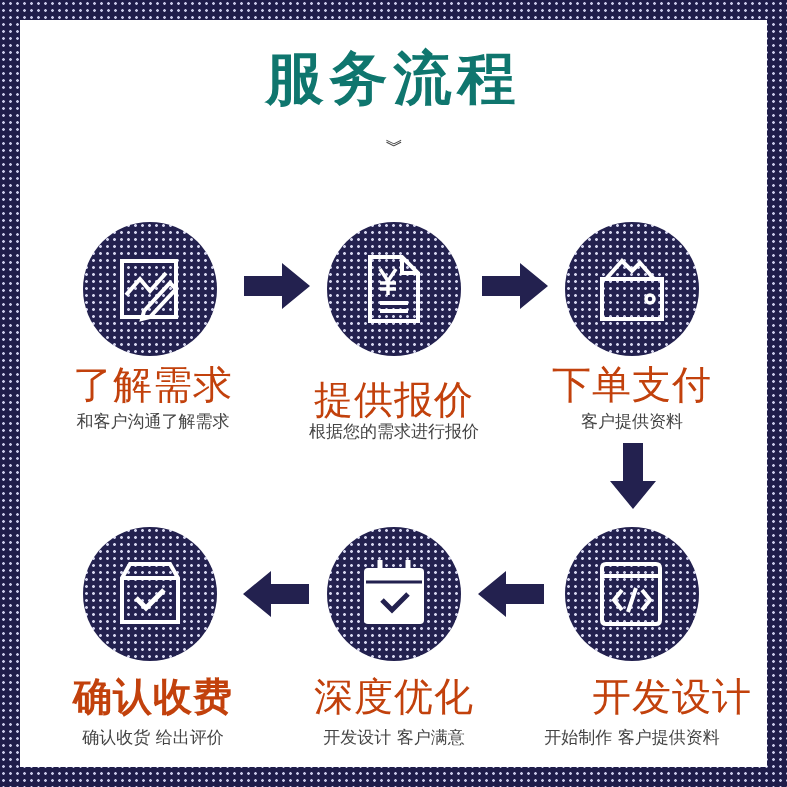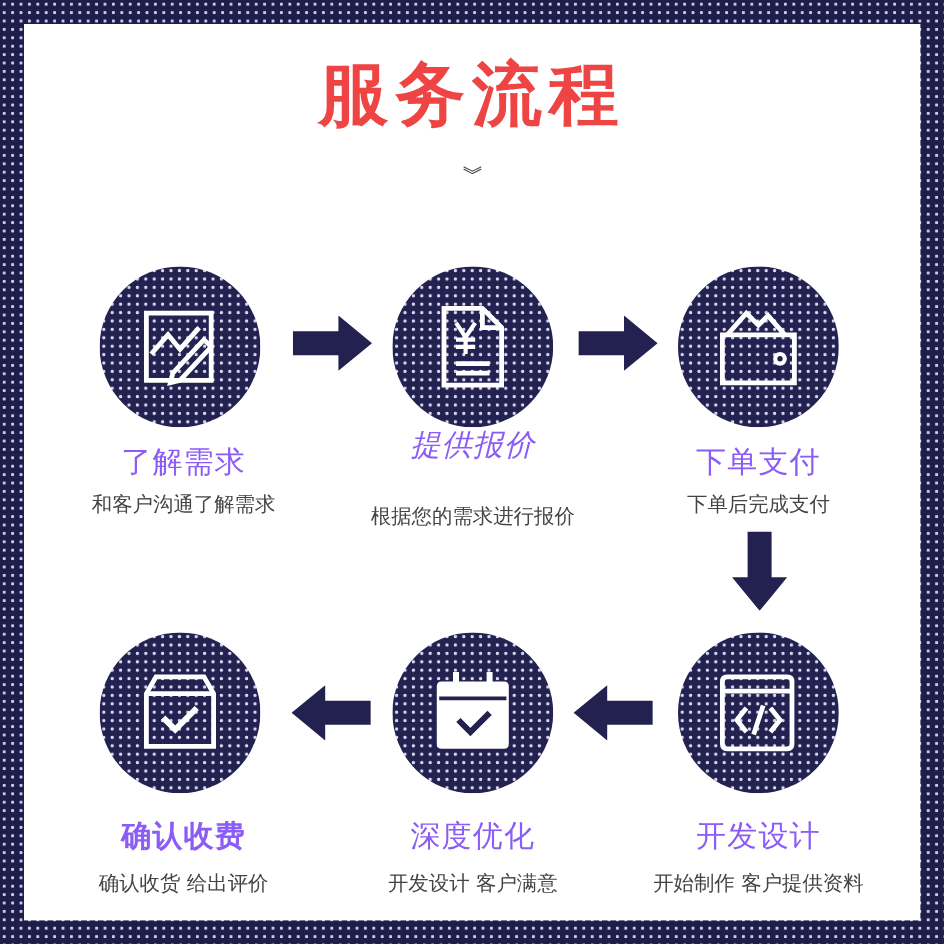--- a/index.html
+++ b/index.html
@@ -5,25 +5,25 @@
   html,body{margin:0;padding:0;}
   body{width:787px;height:787px;overflow:hidden;background:#ffffff;font-family:"DejaVu Sans","Liberation Sans",sans-serif;}
   .frame{position:absolute;left:0;top:0;width:787px;height:787px;box-sizing:border-box;
     background-color:#1f1d4a;
     background-image:radial-gradient(circle,#c9c9e8 1.1px,transparent 1.6px);
     background-size:7px 7px;}
   .inner{position:absolute;left:20px;top:20px;width:747px;height:747px;background:#ffffff;}
   .dotted{background-color:#23214f;
     background-image:radial-gradient(circle,#d6d6ef 1.1px,transparent 1.7px);
     background-size:7px 7px;}
-  .title{position:absolute;left:0;width:787px;top:38px;text-align:center;font-size:58px;font-weight:bold;letter-spacing:6px;color:#ef4444;line-height:80px;}
+  .title{position:absolute;left:0;width:787px;top:38px;text-align:center;font-size:58px;font-weight:bold;letter-spacing:6px;color:#0f766e;line-height:80px;}
   .chev{position:absolute;left:0;width:787px;top:138px;text-align:center;font-size:18px;color:#444;line-height:16px;letter-spacing:-2px;}
   .circle{position:absolute;width:134px;height:134px;border-radius:50%;}
   .circle svg{position:absolute;left:27px;top:27px;width:80px;height:80px;}
-  .name{position:absolute;width:240px;text-align:center;font-size:25px;color:#8b5cf6;line-height:40px;letter-spacing:1px;}
+  .name{position:absolute;width:240px;text-align:center;font-size:39px;color:#c2410c;line-height:40px;letter-spacing:1px;}
   .desc{position:absolute;width:240px;text-align:center;font-size:17px;color:#444;line-height:22px;}
   .arrow{position:absolute;}
 </style>
 </head>
 <body>
 
 <div class="frame"></div>
 <div class="inner"></div>
 
 <div class="title">服务流程</div>
@@ -44,49 +44,49 @@
 </svg>
 
 <div class="circle dotted" style="left:327px;top:222px;">
   <svg viewBox="0 0 80 80">
     <path d="M16 8 H48 L64 24 V72 H16 Z" fill="none" stroke="#fff" stroke-width="4"></path>
     <path d="M48 8 V24 H64" fill="none" stroke="#fff" stroke-width="4"></path>
     <path d="M26 20 L34 32 L42 20 M34 32 V46 M26 34 H42 M26 40 H42" fill="none" stroke="#fff" stroke-width="3.5"></path>
     <path d="M26 54 H54 M26 62 H54" fill="none" stroke="#fff" stroke-width="4"></path>
   </svg>
 </div>
-<div class="name" style="left:274px;top:351px;font-style:italic;">提供报价</div>
+<div class="name" style="left:274px;top:380px;">提供报价</div>
 <div class="desc" style="left:274px;top:420px;">根据您的需求进行报价</div>
 
 <svg class="arrow" style="left:482px;top:263px;" width="66" height="46" viewBox="0 0 66 46">
   <path d="M0 13 H38 V0 L66 23 L38 46 V33 H0 Z" fill="#23214f"></path>
 </svg>
 
 <div class="circle dotted" style="left:565px;top:222px;">
   <svg viewBox="0 0 80 80">
     <path d="M14 30 L30 12 L40 22 L48 14 L62 30" fill="none" stroke="#fff" stroke-width="4"></path>
     <path d="M10 30 H70 V70 H10 Z" fill="none" stroke="#fff" stroke-width="4"></path>
     <circle cx="58" cy="50" r="4" fill="none" stroke="#fff" stroke-width="3.5"></circle>
   </svg>
 </div>
 <div class="name" style="left:512px;top:365px;">下单支付</div>
-<div class="desc" style="left:512px;top:410px;">下单后完成支付</div>
+<div class="desc" style="left:512px;top:410px;">客户提供资料</div>
 
 <svg class="arrow" style="left:610px;top:443px;" width="46" height="66" viewBox="0 0 46 66">
   <path d="M13 0 H33 V38 H46 L23 66 L0 38 H13 Z" fill="#23214f"></path>
 </svg>
 
 <div class="circle dotted" style="left:565px;top:527px;">
   <svg viewBox="0 0 80 80">
     <path d="M14 10 H64 Q68 10 68 14 V66 Q68 70 64 70 H14 Q10 70 10 66 V14 Q10 10 14 10 Z" fill="none" stroke="#fff" stroke-width="4"></path>
     <path d="M10 22 H68" fill="none" stroke="#fff" stroke-width="4"></path>
     <path d="M30 36 L22 46 L30 56 M50 36 L58 46 L50 56 M44 34 L36 58" fill="none" stroke="#fff" stroke-width="4"></path>
   </svg>
 </div>
-<div class="name" style="left:512px;top:677px;">开发设计</div>
+<div class="name" style="left:512px;top:677px;text-align:right;">开发设计</div>
 <div class="desc" style="left:512px;top:726px;">开始制作 客户提供资料</div>
 
 <svg class="arrow" style="left:478px;top:571px;" width="66" height="46" viewBox="0 0 66 46">
   <path d="M66 13 H28 V0 L0 23 L28 46 V33 H66 Z" fill="#23214f"></path>
 </svg>
 
 <div class="circle dotted" style="left:327px;top:527px;">
   <svg viewBox="0 0 80 80">
     <path d="M14 14 H66 Q70 14 70 18 V66 Q70 70 66 70 H14 Q10 70 10 66 V18 Q10 14 14 14 Z" fill="#fff"></path>
     <path d="M12 28 H68" fill="none" stroke="#23214f" stroke-width="3"></path>

